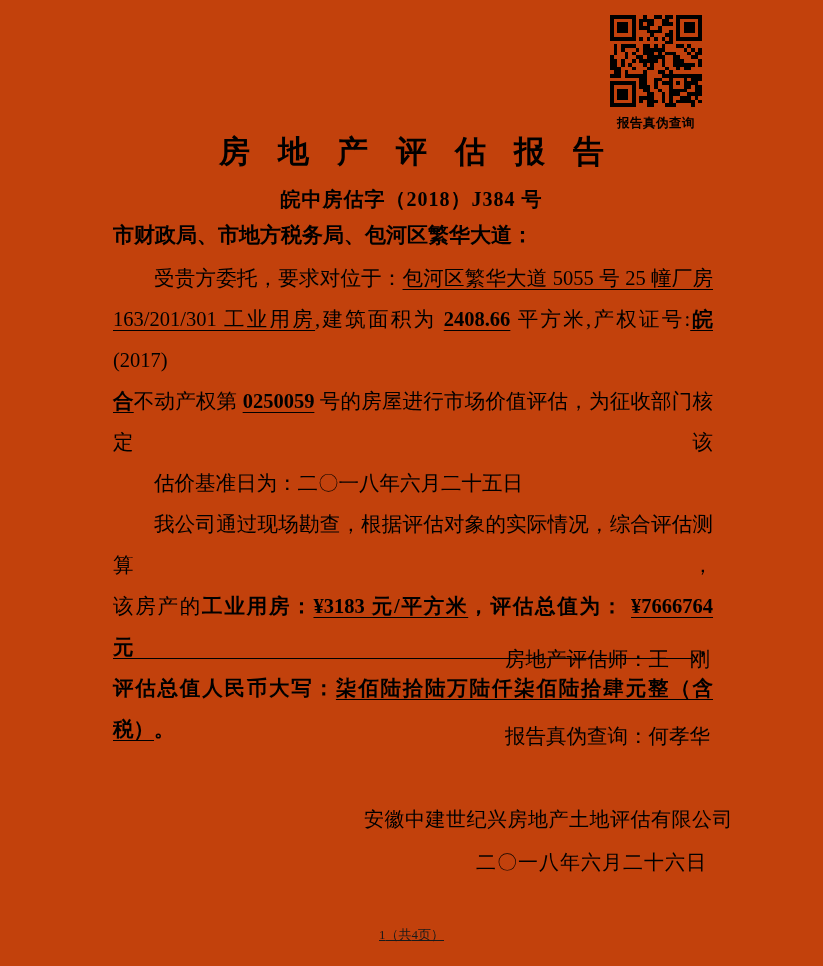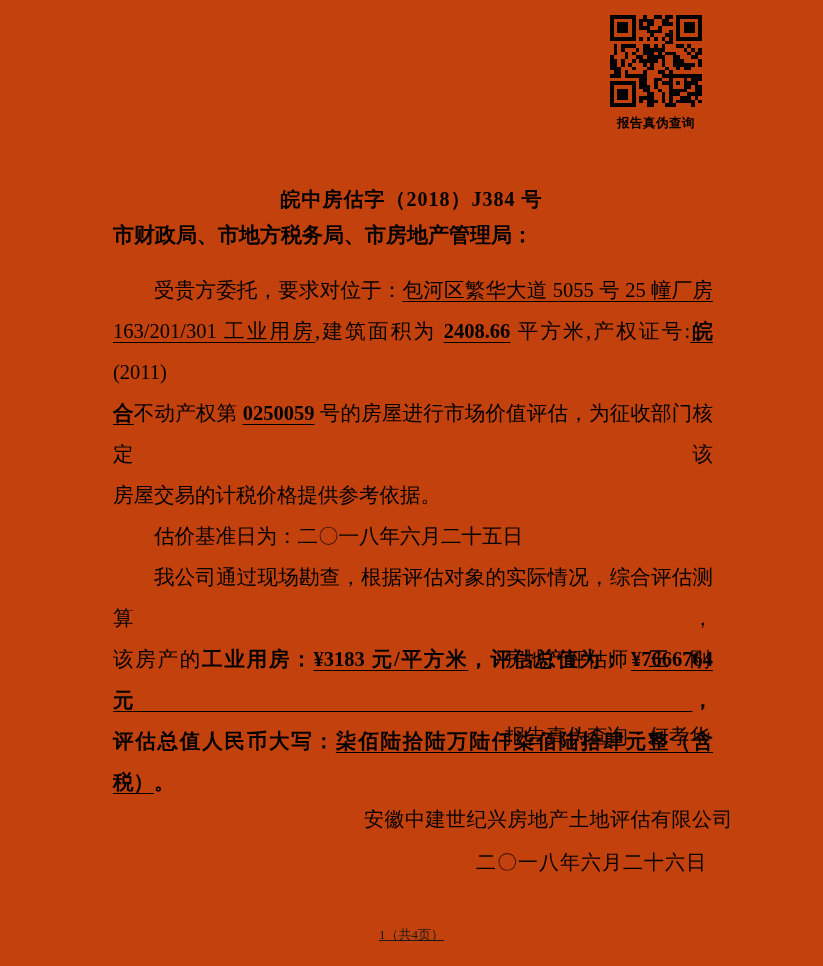--- a/index.html
+++ b/index.html
@@ -15,21 +15,21 @@
     font-weight:700;font-size:12.5px;letter-spacing:.5px;white-space:nowrap;
   }
   
   .title{
     position:absolute;top:131px;left:0;width:100%;margin:0;text-align:center;
     font-size:31px;font-weight:700;letter-spacing:28px;text-indent:28px;white-space:nowrap;
   }
   .doc-number{position:absolute;top:186px;left:0;width:100%;text-align:center;font-size:20px;font-weight:700;letter-spacing:1px;}
   .addressee{position:absolute;top:221px;left:113px;width:620px;font-size:21px;font-weight:700;}
   
-  .body-text{position:absolute;top:270px;left:113px;width:600px;font-size:20.5px;line-height:41px;}
+  .body-text{position:absolute;top:258px;left:113px;width:600px;font-size:20.5px;line-height:41px;}
   .line{text-align:justify;}
   .line.j{text-align-last:justify;}
   .line.in{text-indent:2em;}
   .b{font-weight:700;}
   .u{text-decoration:underline;text-underline-offset:4px;text-decoration-thickness:1.3px;}
   
   .sig{position:absolute;left:505px;font-size:20.5px;white-space:nowrap;}
   .sig1{top:645px;}
   .sig2{top:722px;}
   .company{position:absolute;left:364px;top:806px;font-size:20px;letter-spacing:.5px;white-space:nowrap;}
@@ -367,30 +367,30 @@
         <rect x="10" y="24" width="1" height="1" fill="#000"></rect>
         <rect x="11" y="24" width="1" height="1" fill="#000"></rect>
         <rect x="15" y="24" width="1" height="1" fill="#000"></rect>
         <rect x="16" y="24" width="1" height="1" fill="#000"></rect>
         <rect x="17" y="24" width="1" height="1" fill="#000"></rect>
         <rect x="22" y="24" width="1" height="1" fill="#000"></rect>
       </svg>
     <div class="qr-label">报告真伪查询</div>
   </div>
 
+  <h1 class="title">房地产评估报告</h1>
 
   <div class="doc-number">皖中房估字（2018）J384 号</div>
 
-  <div class="addressee">市财政局、市地方税务局、市房地产管理局：</div>
+  <div class="addressee">市财政局、市地方税务局、包河区繁华大道：</div>
 
   <div class="body-text">
       <div class="line j in"><span class="">受贵方委托，要求对位于：</span><span class="u">包河区繁华大道 5055 号 25 幢厂房</span></div>
-      <div class="line j"><span class="u">163/201/301 工业用房</span><span class="">,建筑面积为 </span><span class="b u">2408.66</span><span class=""> 平方米,产权证号:</span><span class="b u">皖</span><span class="">(2011)</span></div>
+      <div class="line j"><span class="u">163/201/301 工业用房</span><span class="">,建筑面积为 </span><span class="b u">2408.66</span><span class=""> 平方米,产权证号:</span><span class="b u">皖</span><span class="">(2017)</span></div>
       <div class="line j"><span class="b u">合</span><span class="">不动产权第 </span><span class="b u">0250059</span><span class=""> 号的房屋进行市场价值评估，为征收部门核定该</span></div>
-      <div class="line"><span class="">房屋交易的计税价格提供参考依据。</span></div>
       <div class="line in"><span class="">估价基准日为：二〇一八年六月二十五日</span></div>
       <div class="line j in"><span class="">我公司通过现场勘查，根据评估对象的实际情况，综合评估测算，</span></div>
       <div class="line j"><span class="">该房产的</span><span class="b ">工业用房：</span><span class="b u">¥3183 元/平方米</span><span class="b ">，</span><span class="b ">评估总值为： </span><span class="b u">¥7666764 元</span><span class="b ">，</span></div>
       <div class="line"><span class="b ">评估总值人民币大写：</span><span class="b u">柒佰陆拾陆万陆仟柒佰陆拾肆元整（含税）</span><span class="b ">。</span></div>
     </div>
 
   <div class="sig sig1">房地产评估师：王　刚</div>
   <div class="sig sig2">报告真伪查询：何孝华</div>
   <div class="company">安徽中建世纪兴房地产土地评估有限公司</div>
   <div class="date">二〇一八年六月二十六日</div>

